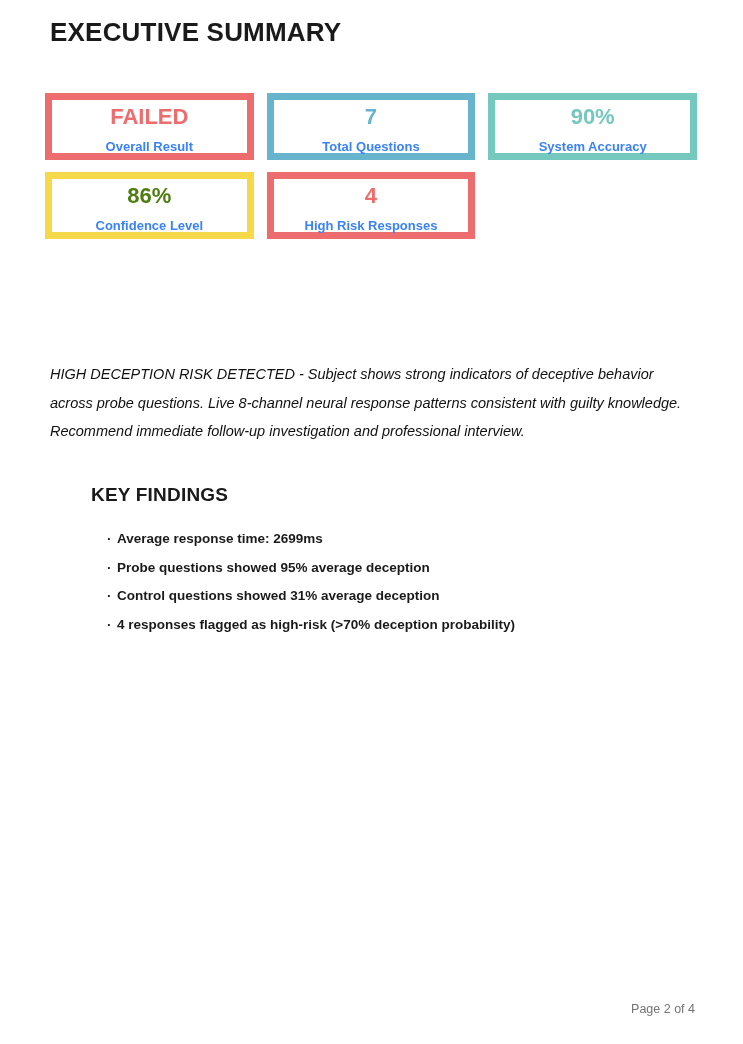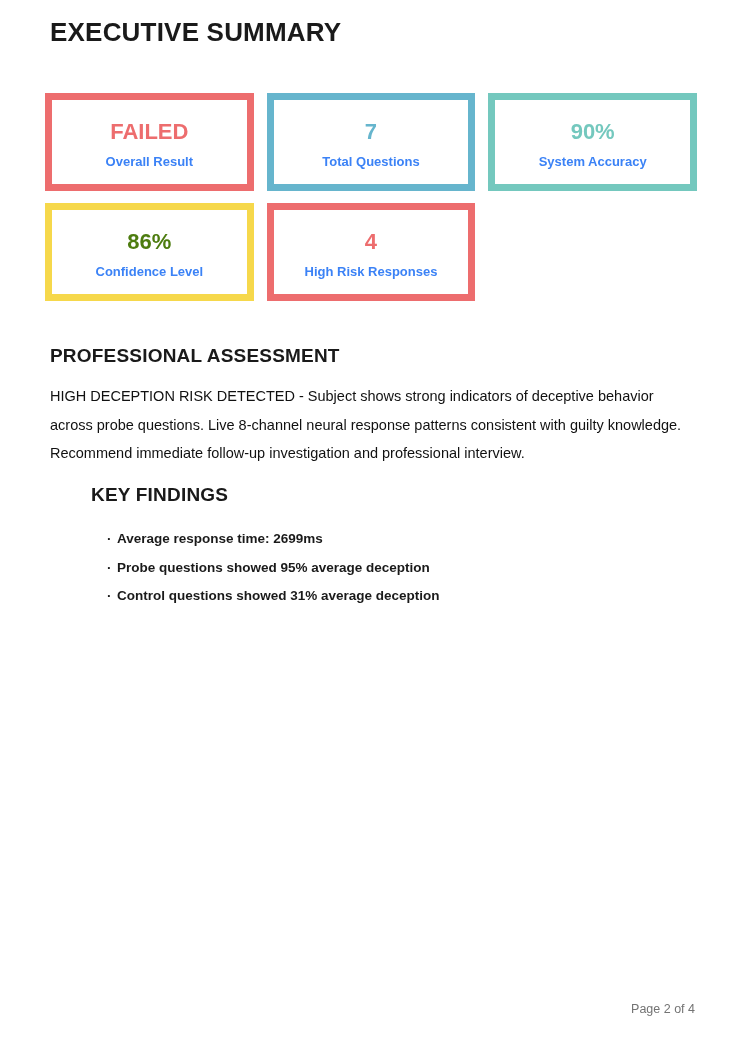--- a/index.html
+++ b/index.html
@@ -15,37 +15,37 @@
     position: absolute; top: 17px; left: 50px;
     font-size: 26px; font-weight: 700; letter-spacing: 0.2px;
   }
   .cards-grid {
     position: absolute; top: 93px; left: 45px; width: 652px;
     display: grid;
     grid-template-columns: repeat(3, 1fr);
     column-gap: 13px; row-gap: 12px;
   }
   .stat-card {
-    height: 98px;
+    height: 67px;
     background: #ffffff;
     border: 7px solid #cccccc;
     display: flex; flex-direction: column;
     align-items: center; justify-content: center;
     gap: 12px;
     padding-top: 5px;
   }
   .stat-value { font-size: 22px; font-weight: 700; line-height: 1; }
   .stat-label { font-size: 13px; font-weight: 700; color: #3b82f6; line-height: 1; }
   .section-assessment { position: absolute; top: 345px; left: 50px; width: 646px; }
   .section-findings  { position: absolute; top: 484px; left: 50px; width: 646px; margin-left: 41px; }
   .section-heading { font-size: 19px; font-weight: 700; letter-spacing: 0.2px; }
   .assessment-body {
     margin-top: 15px;
     font-size: 14.5px; font-weight: 400;
-    line-height: 28.5px; color: #111111;
+    line-height: 28.5px; color: #111111; font-style: italic;
   }
   .findings-list { margin-top: 19px; list-style: none; }
   .findings-list li {
     font-size: 13.5px; font-weight: 700;
     line-height: 28.6px;
     padding-left: 26px; position: relative;
   }
   .findings-list li::before {
     content: "\00B7";
     position: absolute; left: 16px;
@@ -78,26 +78,26 @@
     <div class="stat-value" style="color: #4d7c0f;">86%</div>
     <div class="stat-label">Confidence Level</div>
   </div>
   <div class="stat-card" style="border-color: rgb(237, 109, 110);">
     <div class="stat-value" style="color: rgb(237, 109, 110);">4</div>
     <div class="stat-label">High Risk Responses</div>
   </div>
 </div>
 
 <section class="section-assessment">
-  <h2 class="section-heading">PROFESSIONAL ASSESSMENT</h2>
   <p class="assessment-body">HIGH DECEPTION RISK DETECTED - Subject shows strong indicators of deceptive behavior across probe questions. Live 8-channel neural response patterns consistent with guilty knowledge. Recommend immediate follow-up investigation and professional interview.</p>
 </section>
 
 <section class="section-findings">
   <h2 class="section-heading">KEY FINDINGS</h2>
   <ul class="findings-list">
     <li>Average response time: 2699ms</li>
     <li>Probe questions showed 95% average deception</li>
     <li>Control questions showed 31% average deception</li>
+    <li>4 responses flagged as high-risk (&gt;70% deception probability)</li>
   </ul>
 </section>
 
 <div class="page-footer">Page 2 of 4</div>
 
 </body></html>

